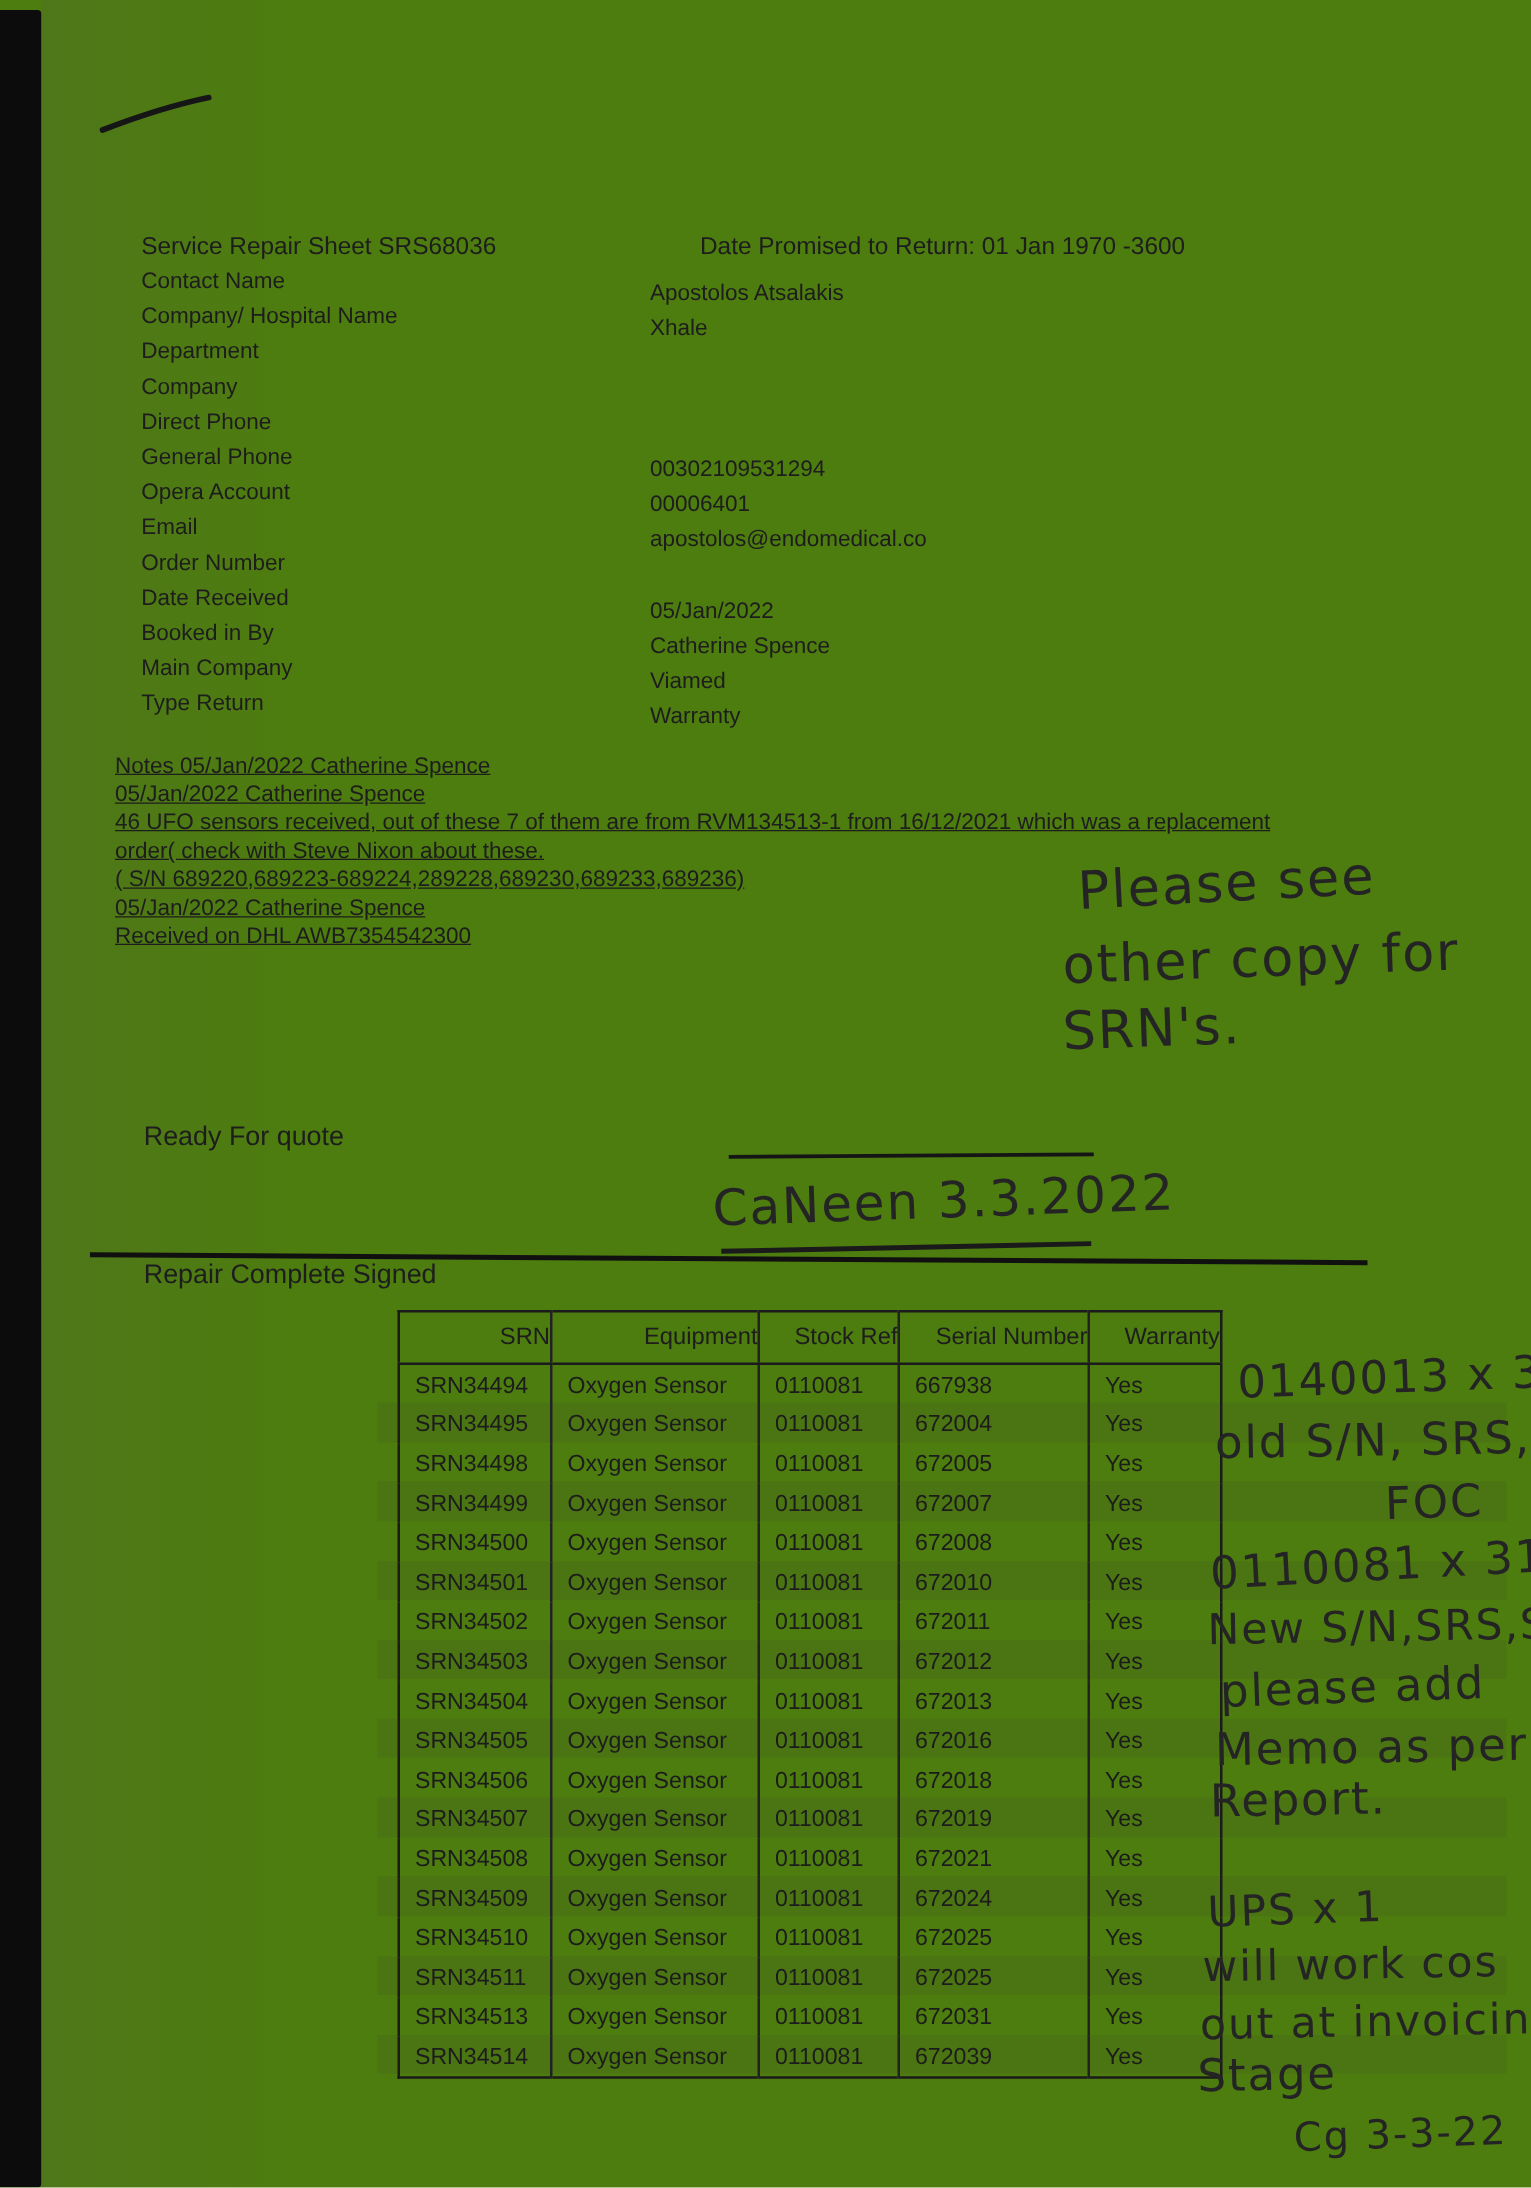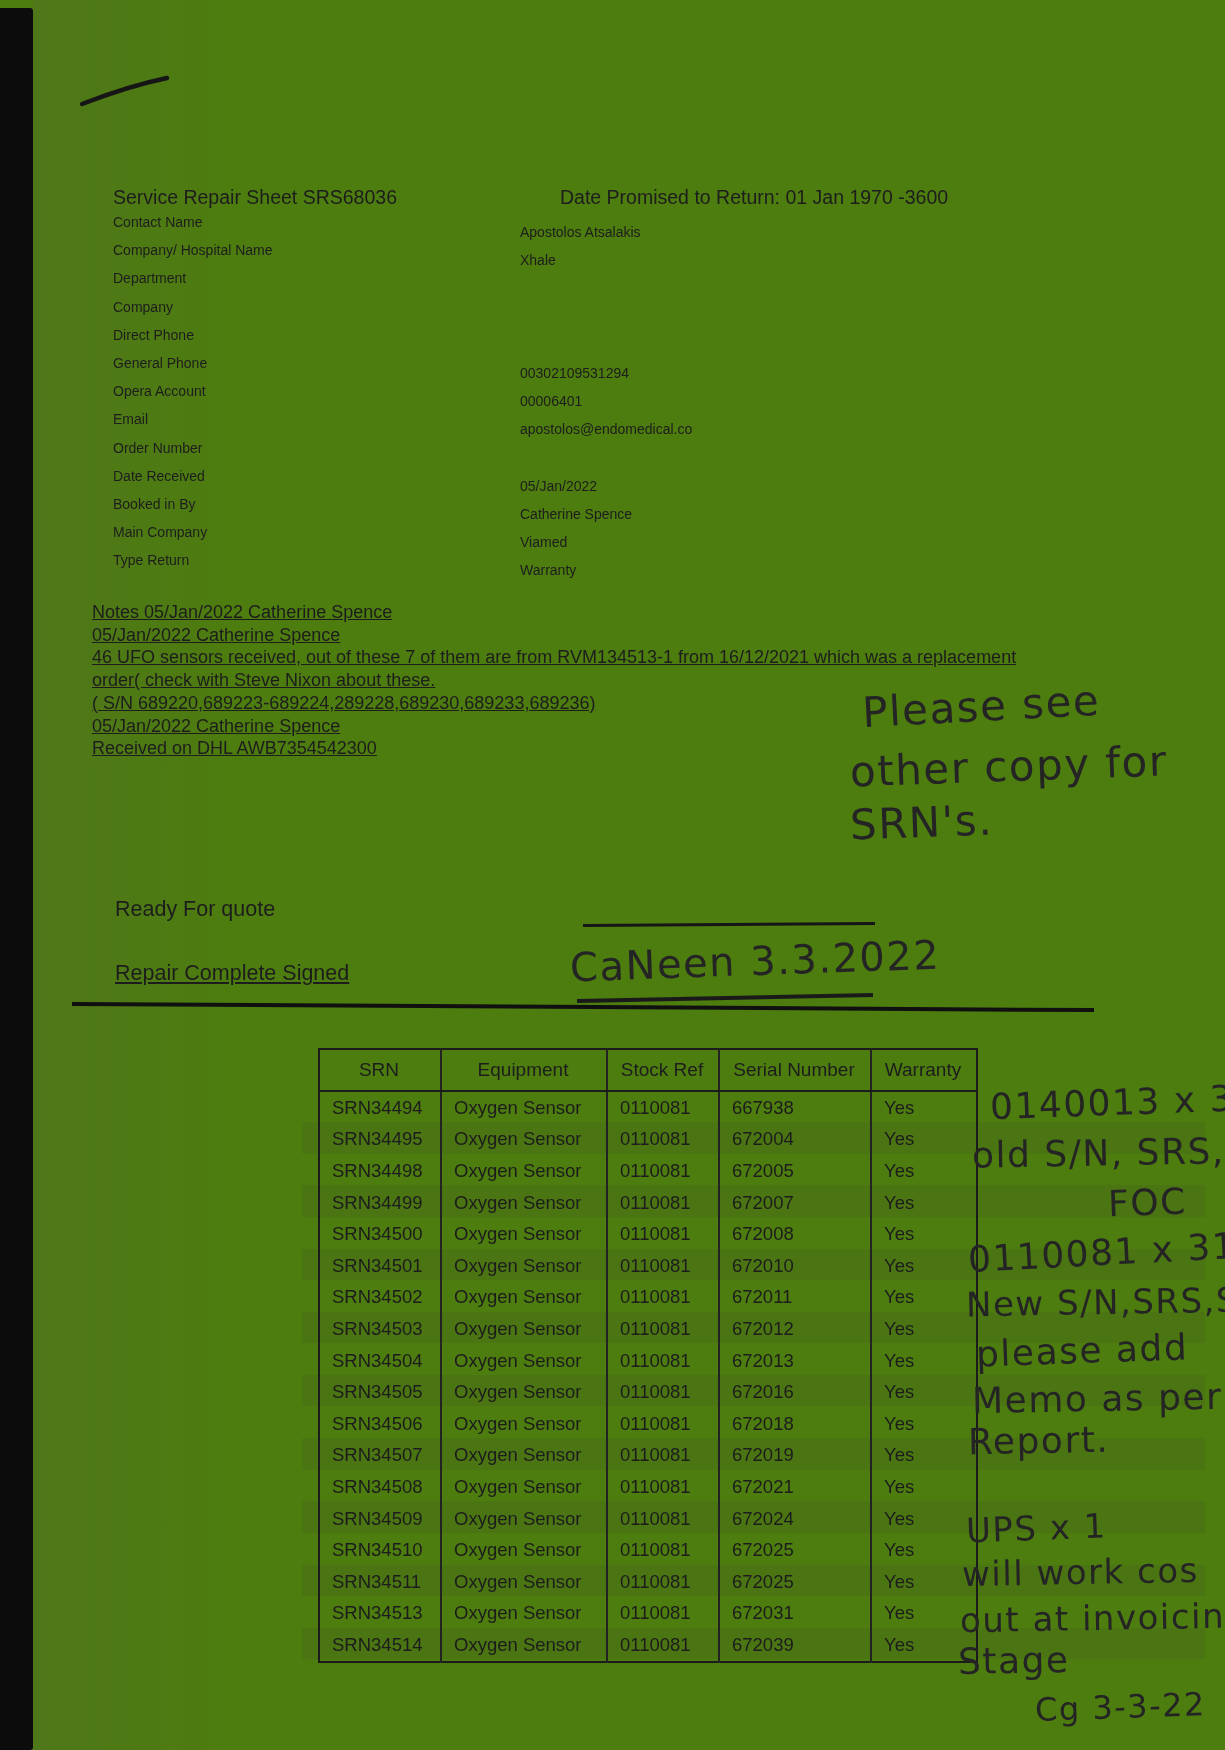--- a/index.html
+++ b/index.html
@@ -7,42 +7,42 @@
         font-family:"Liberation Sans",sans-serif;color:#1d1d1d;}
   
   .scan-strip{position:absolute;left:0;top:8px;width:33px;height:1742px;background:#0c0c0c;
               border-radius:0 3px 3px 0;z-index:0;}
   .left-shade{position:absolute;left:33px;top:0;width:195px;height:100%;
               background:linear-gradient(to right,rgba(90,90,90,0.14),rgba(90,90,90,0));z-index:0;}
   .pen-stroke{position:absolute;left:78px;top:68px;z-index:3;}
   
   .doc-title{position:absolute;left:113px;top:186px;font-size:19.5px;white-space:nowrap;z-index:3;}
   .date-promised{position:absolute;left:560px;top:186px;font-size:19.5px;white-space:nowrap;z-index:3;}
-  #fields{position:absolute;left:113px;top:214px;width:1060px;font-size:14px;z-index:3;}
+  #fields{position:absolute;left:113px;top:214px;width:1060px;font-size:18px;z-index:3;}
   .frow{position:relative;height:28.2px;white-space:nowrap;}
   .fvalue{position:absolute;left:407px;top:10px;}
   
   #notes{position:absolute;left:92px;top:601px;width:920px;font-size:18px;line-height:22.7px;z-index:3;text-decoration:underline;}
   .nline{white-space:nowrap;}
   
   .ready-label{position:absolute;left:115px;top:897px;font-size:21.5px;z-index:3;}
   .ready-line{position:absolute;left:583px;top:923px;width:292px;height:3px;background:#151515;
               transform:rotate(-0.4deg);z-index:3;}
-  .repair-label{position:absolute;left:115px;top:961px;font-size:21.5px;z-index:3;text-decoration:underline;}
+  .repair-label{position:absolute;left:115px;top:1007px;font-size:21.5px;z-index:3;}
   .sig-underline{position:absolute;left:577px;top:996px;width:296px;height:3.5px;background:#1a1a1a;
                  transform:rotate(-1.2deg);z-index:3;}
   .big-rule{position:absolute;left:72px;top:1005px;width:1022px;height:4px;background:#101010;
             transform:rotate(0.35deg);z-index:3;}
   
   .hand{position:absolute;font-family:"DejaVu Sans",sans-serif;color:#242424;white-space:nowrap;
         letter-spacing:1.5px;z-index:4;}
   
   #srn-table{position:absolute;left:318px;top:1048px;width:658px;border-collapse:collapse;
              table-layout:fixed;border:2.5px solid #1b1b1b;background:transparent;z-index:2;}
-  #srn-table th{height:40px;font-size:19px;font-weight:normal;text-align:center;padding:0 14px 0 12px;
+  #srn-table th{height:40px;font-size:19px;font-weight:normal;text-align:right;padding:0 0 0 12px;
                 border-left:2px solid #222;border-bottom:2.5px solid #1b1b1b;white-space:nowrap;}
   #srn-table td{height:31.6px;font-size:18.5px;padding:0 0 0 12px;border-left:2px solid #222;
                 white-space:nowrap;color:#1c1c1c;}
   #srn-table th:first-child,#srn-table td:first-child{border-left:none;}
   .band{position:absolute;left:302px;width:903px;height:31.6px;background:rgba(60,60,60,0.10);z-index:1;}
 </style>
 </head>
 <body>
 
 <div id="page">

